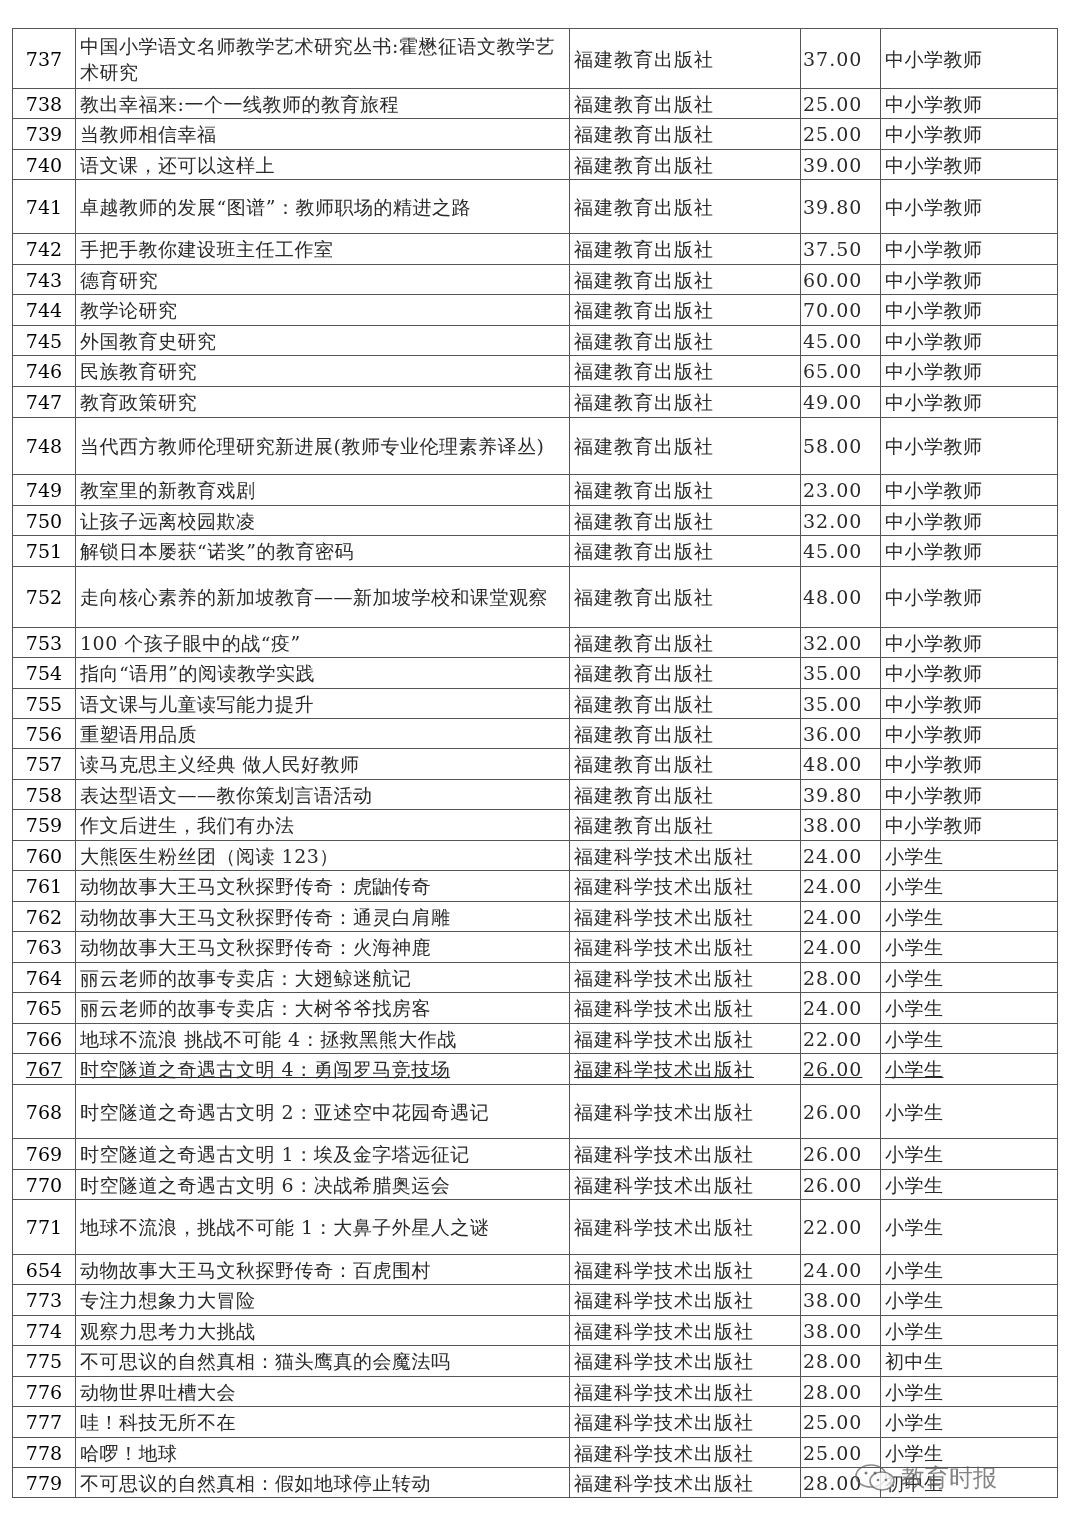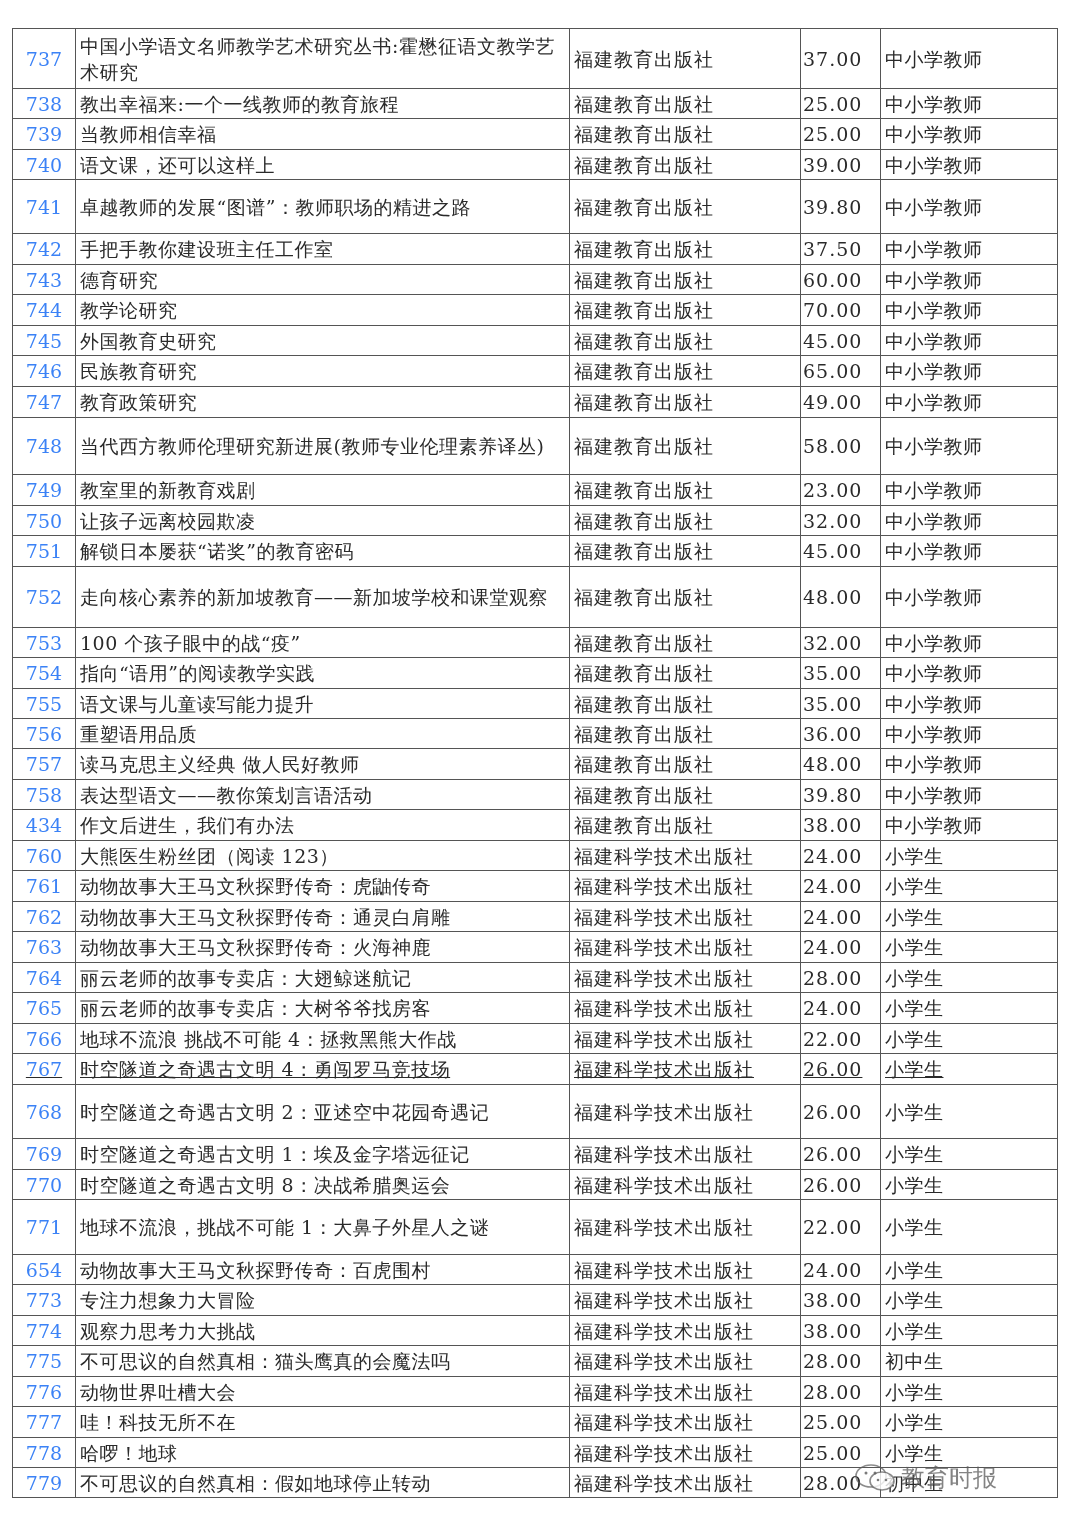--- a/index.html
+++ b/index.html
@@ -2,21 +2,21 @@
 <html><head>
 <meta charset="utf-8">
 <style>
   html, body { margin: 0; padding: 0; background: #ffffff; }
   body { width: 1080px; height: 1527px; position: relative; overflow: hidden;
          font-family: "DejaVu Serif", "Liberation Serif", serif; color: #2a2a2a; }
   #book-table { position: absolute; left: 12px; top: 28px; width: 1045px;
                 border-collapse: collapse; table-layout: fixed; }
   #book-table td { border: 1.5px solid #555; padding: 0 4px; font-size: 19px;
                    line-height: 26px; vertical-align: middle; overflow: hidden; }
-  #book-table td.c-no { text-align: center; color: #3b82f6; padding: 0; }
+  #book-table td.c-no { text-align: center; color: #000000; padding: 0; }
   #book-table td.c-title { letter-spacing: 0.5px; }
   #book-table td.c-pub { letter-spacing: 1px; }
   #book-table td.c-price { font-family: "DejaVu Serif", serif; letter-spacing: 1px; padding-left: 2px; }
   #book-table td.c-aud { letter-spacing: 0.5px; }
   .watermark { position: absolute; left: 853px; top: 1458px; height: 40px;
                display: flex; align-items: center; gap: 4px; color: rgba(90,90,90,0.75);
                font-family: "DejaVu Sans", sans-serif; font-size: 24px; }
   .wm-icon { width: 44px; height: 34px; position: relative; }
 </style>
 </head>
@@ -179,21 +179,21 @@
     <td class="c-aud">中小学教师</td>
   </tr>
       <tr style="height: 30px;">
     <td class="c-no">758</td>
     <td class="c-title">表达型语文——教你策划言语活动</td>
     <td class="c-pub">福建教育出版社</td>
     <td class="c-price">39.80</td>
     <td class="c-aud">中小学教师</td>
   </tr>
       <tr style="height: 31px;">
-    <td class="c-no">434</td>
+    <td class="c-no">759</td>
     <td class="c-title">作文后进生，我们有办法</td>
     <td class="c-pub">福建教育出版社</td>
     <td class="c-price">38.00</td>
     <td class="c-aud">中小学教师</td>
   </tr>
       <tr style="height: 30px;">
     <td class="c-no">760</td>
     <td class="c-title">大熊医生粉丝团（阅读 123）</td>
     <td class="c-pub">福建科学技术出版社</td>
     <td class="c-price">24.00</td>
@@ -257,21 +257,21 @@
   </tr>
       <tr style="height: 31px;">
     <td class="c-no">769</td>
     <td class="c-title">时空隧道之奇遇古文明 1：埃及金字塔远征记</td>
     <td class="c-pub">福建科学技术出版社</td>
     <td class="c-price">26.00</td>
     <td class="c-aud">小学生</td>
   </tr>
       <tr style="height: 30px; padding-left: 27px;">
     <td class="c-no">770</td>
-    <td class="c-title">时空隧道之奇遇古文明 8：决战希腊奥运会</td>
+    <td class="c-title">时空隧道之奇遇古文明 6：决战希腊奥运会</td>
     <td class="c-pub">福建科学技术出版社</td>
     <td class="c-price">26.00</td>
     <td class="c-aud">小学生</td>
   </tr>
       <tr style="height: 55px;">
     <td class="c-no">771</td>
     <td class="c-title">地球不流浪，挑战不可能 1：大鼻子外星人之谜</td>
     <td class="c-pub">福建科学技术出版社</td>
     <td class="c-price">22.00</td>
     <td class="c-aud">小学生</td>

